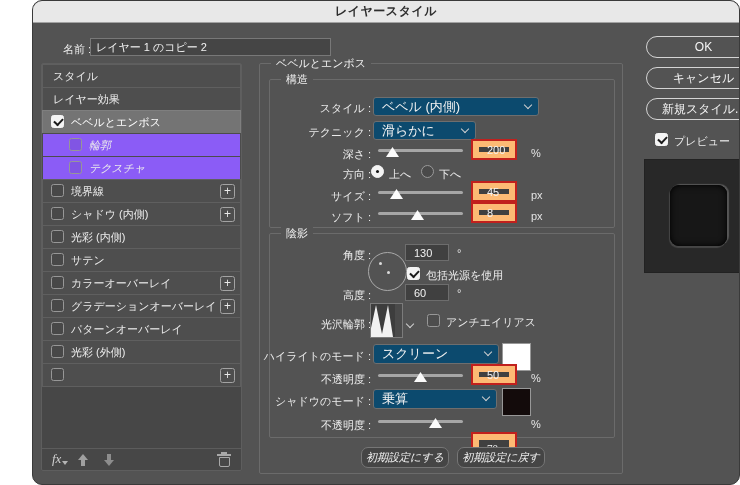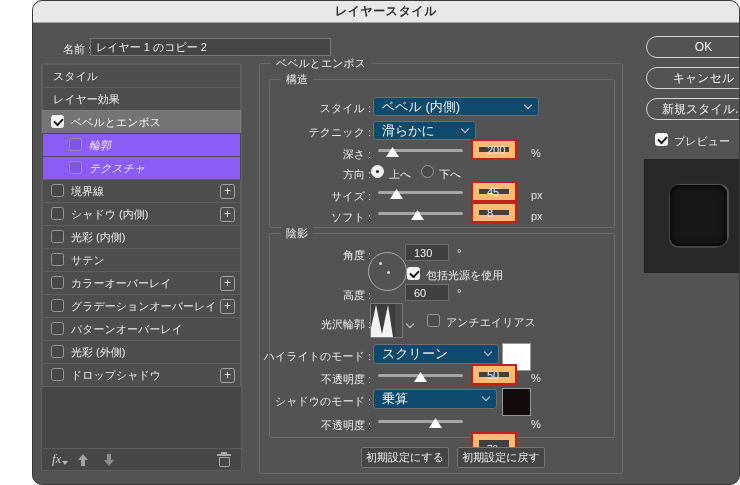--- a/index.html
+++ b/index.html
@@ -84,22 +84,22 @@
   
   .dial{position:absolute;left:335px;top:251px;width:39px;height:39px;border:1px solid #a9a9a9;border-radius:50%;}
   .dial .c{position:absolute;left:18px;top:18px;width:3px;height:3px;border-radius:50%;background:#dadada;}
   .dial .p{position:absolute;left:10px;top:9px;width:3px;height:3px;border-radius:50%;background:#dadada;}
   
   .contour{position:absolute;left:337px;top:302px;width:33px;height:35px;border:1px solid #7b7b7b;background:#3d3d3d;overflow:hidden;}
   .swatch{position:absolute;width:29px;height:28px;border:1px solid #989898;}
   .sw-white{background:var(--highlight-swatch);}
   .sw-black{background:var(--shadow-swatch);}
   
-  .dbtn{position:absolute;height:21px;background:#454545;border:1px solid #767676;border-radius:2px;color:#f2f2f2;
-        font-size:11px;display:flex;align-items:center;justify-content:center;cursor:default;white-space:nowrap;}
+  .dbtn{position:absolute;height:21px;background:#454545;border:1px solid #767676;border-radius:7px;color:#f2f2f2;
+        font-size:11px;display:flex;align-items:center;justify-content:center;cursor:default;white-space:nowrap;font-style:italic;}
 </style>
 </head>
 <body>
 
 <div class="stage">
  <div class="dialog">
 
   <div class="titlebar">
     <span>レイヤースタイル</span>
   </div>
@@ -166,21 +166,20 @@
     <div class="sbitem hascb">
           <span class="cb"></span>
           <span class="txt">パターンオーバーレイ</span>
         </div>
     <div class="sbitem hascb">
           <span class="cb"></span>
           <span class="txt">光彩 (外側)</span>
         </div>
     <div class="sbitem hascb">
           <span class="cb"></span>
-          <span class="txt">ドロップシャドウ</span>
           <span class="plusbadge">+</span>
         </div>
     <div class="sbfooter">
       <span class="fxbtn">fx</span>
       <span class="arrow up" style="left:36px;">
             <span class="head"></span>
             <span class="stem"></span>
           </span>
       <span class="arrow down" style="left:62px;">
             <span class="head"></span>

